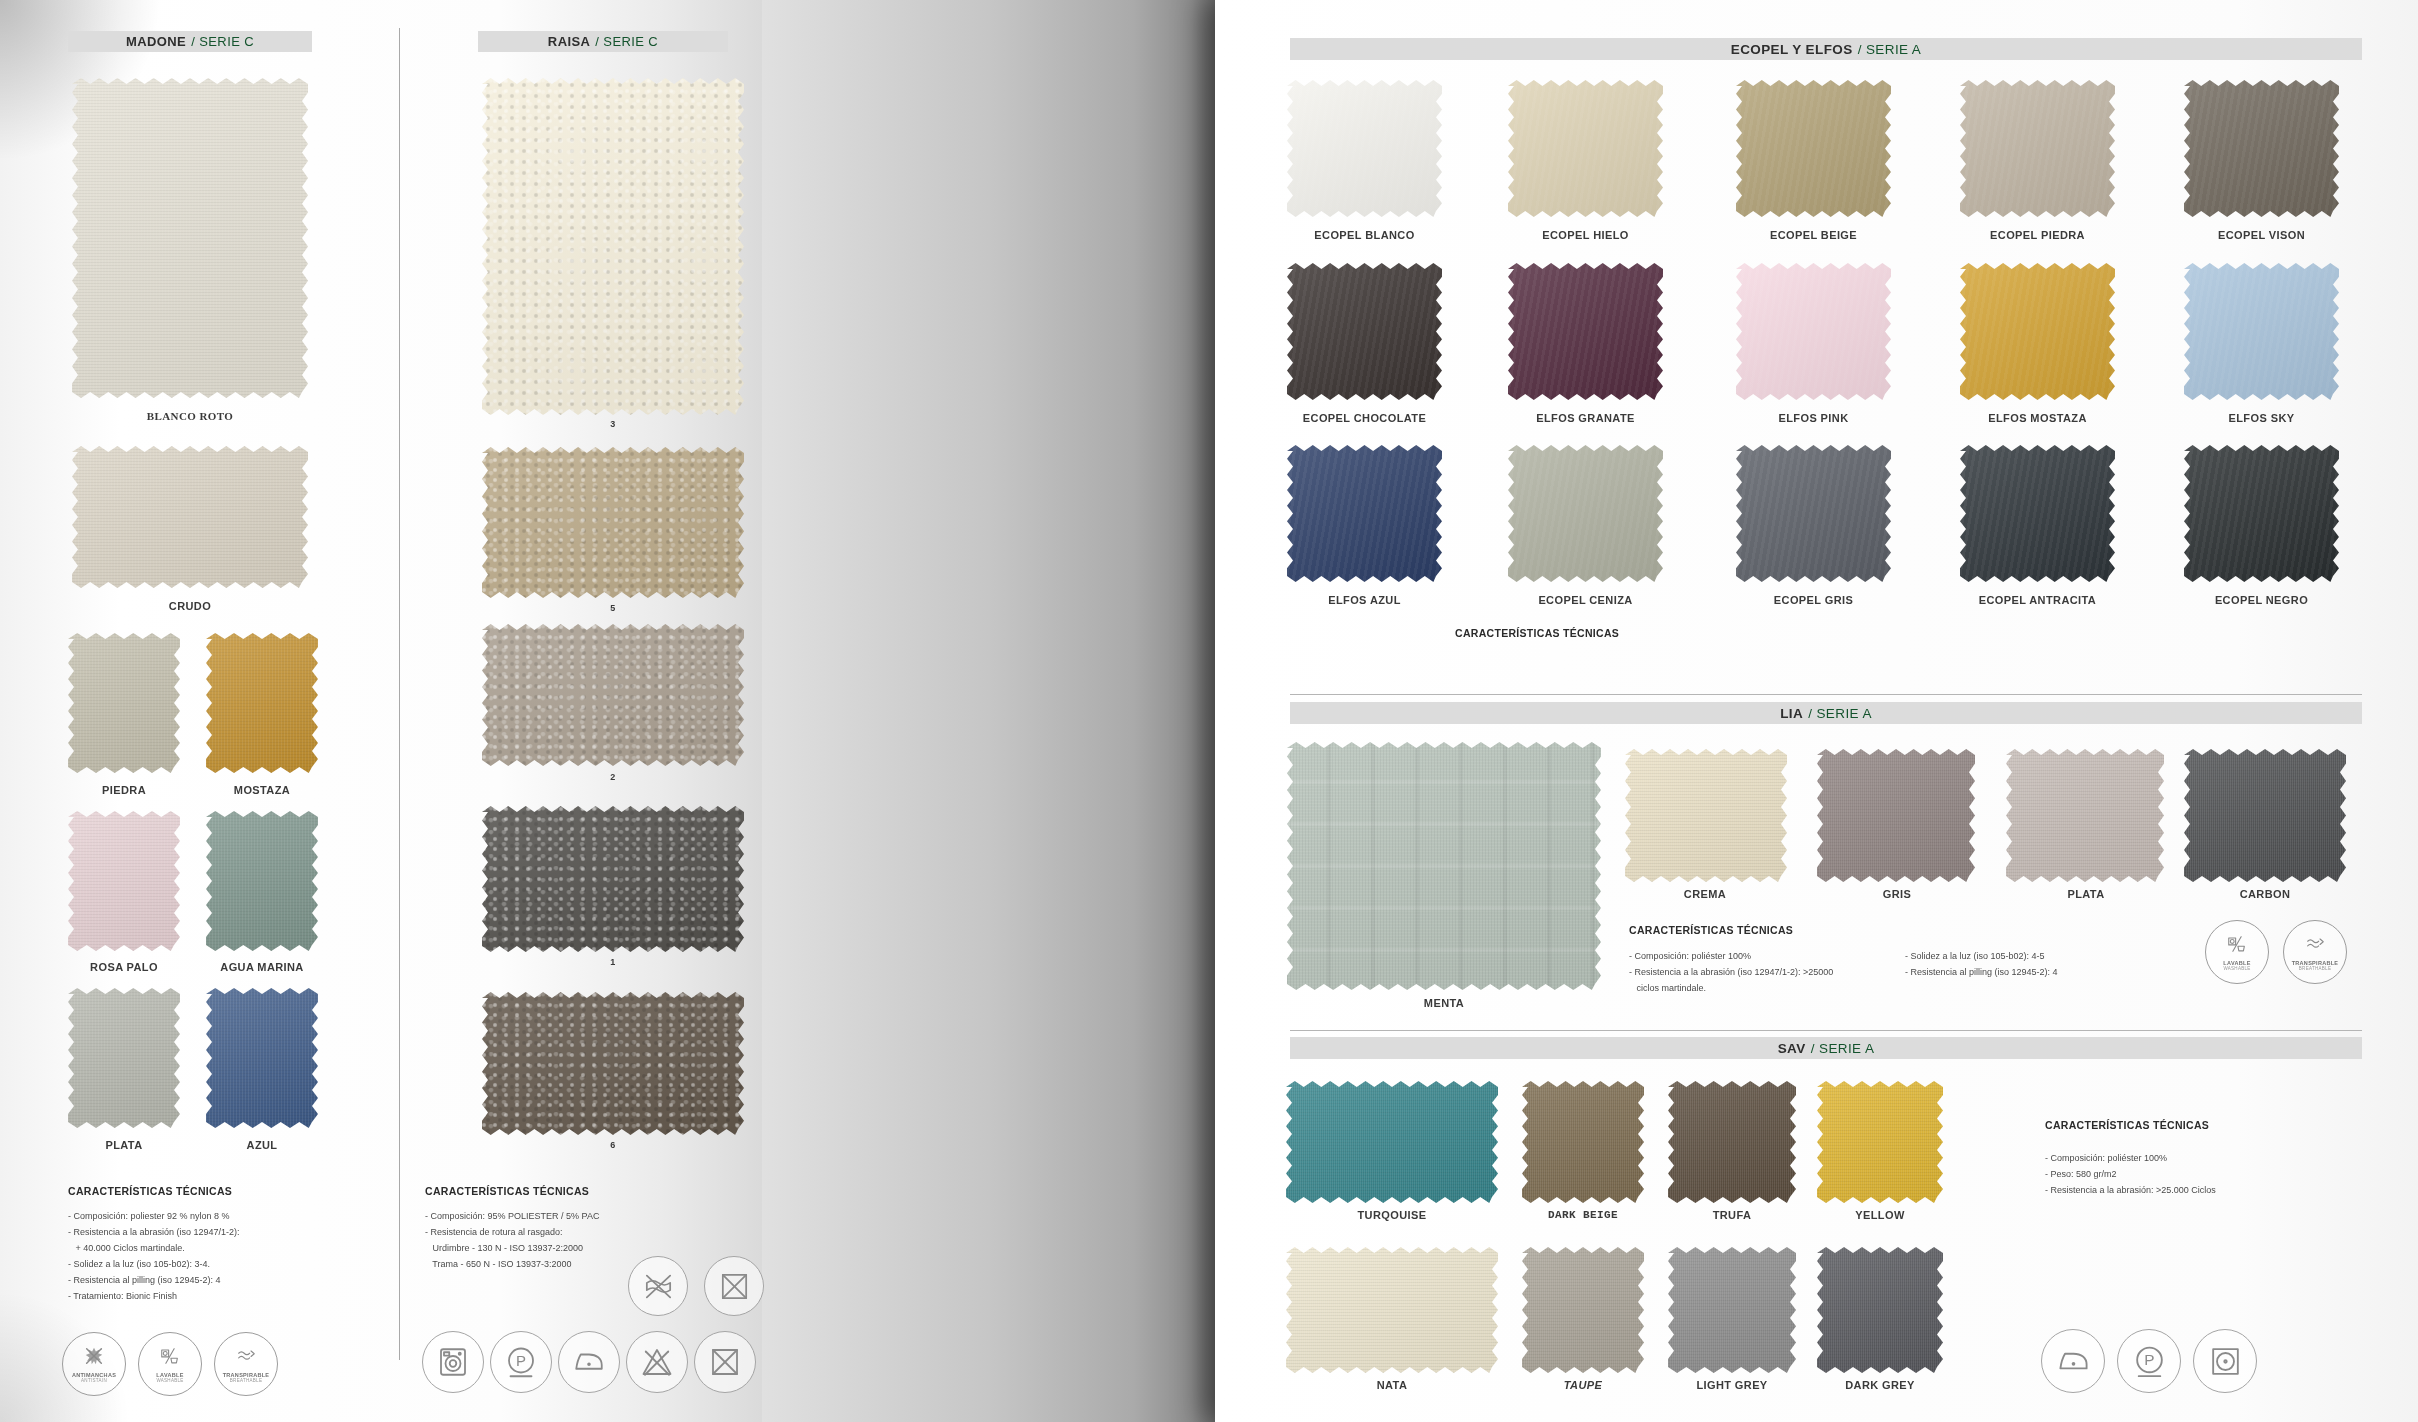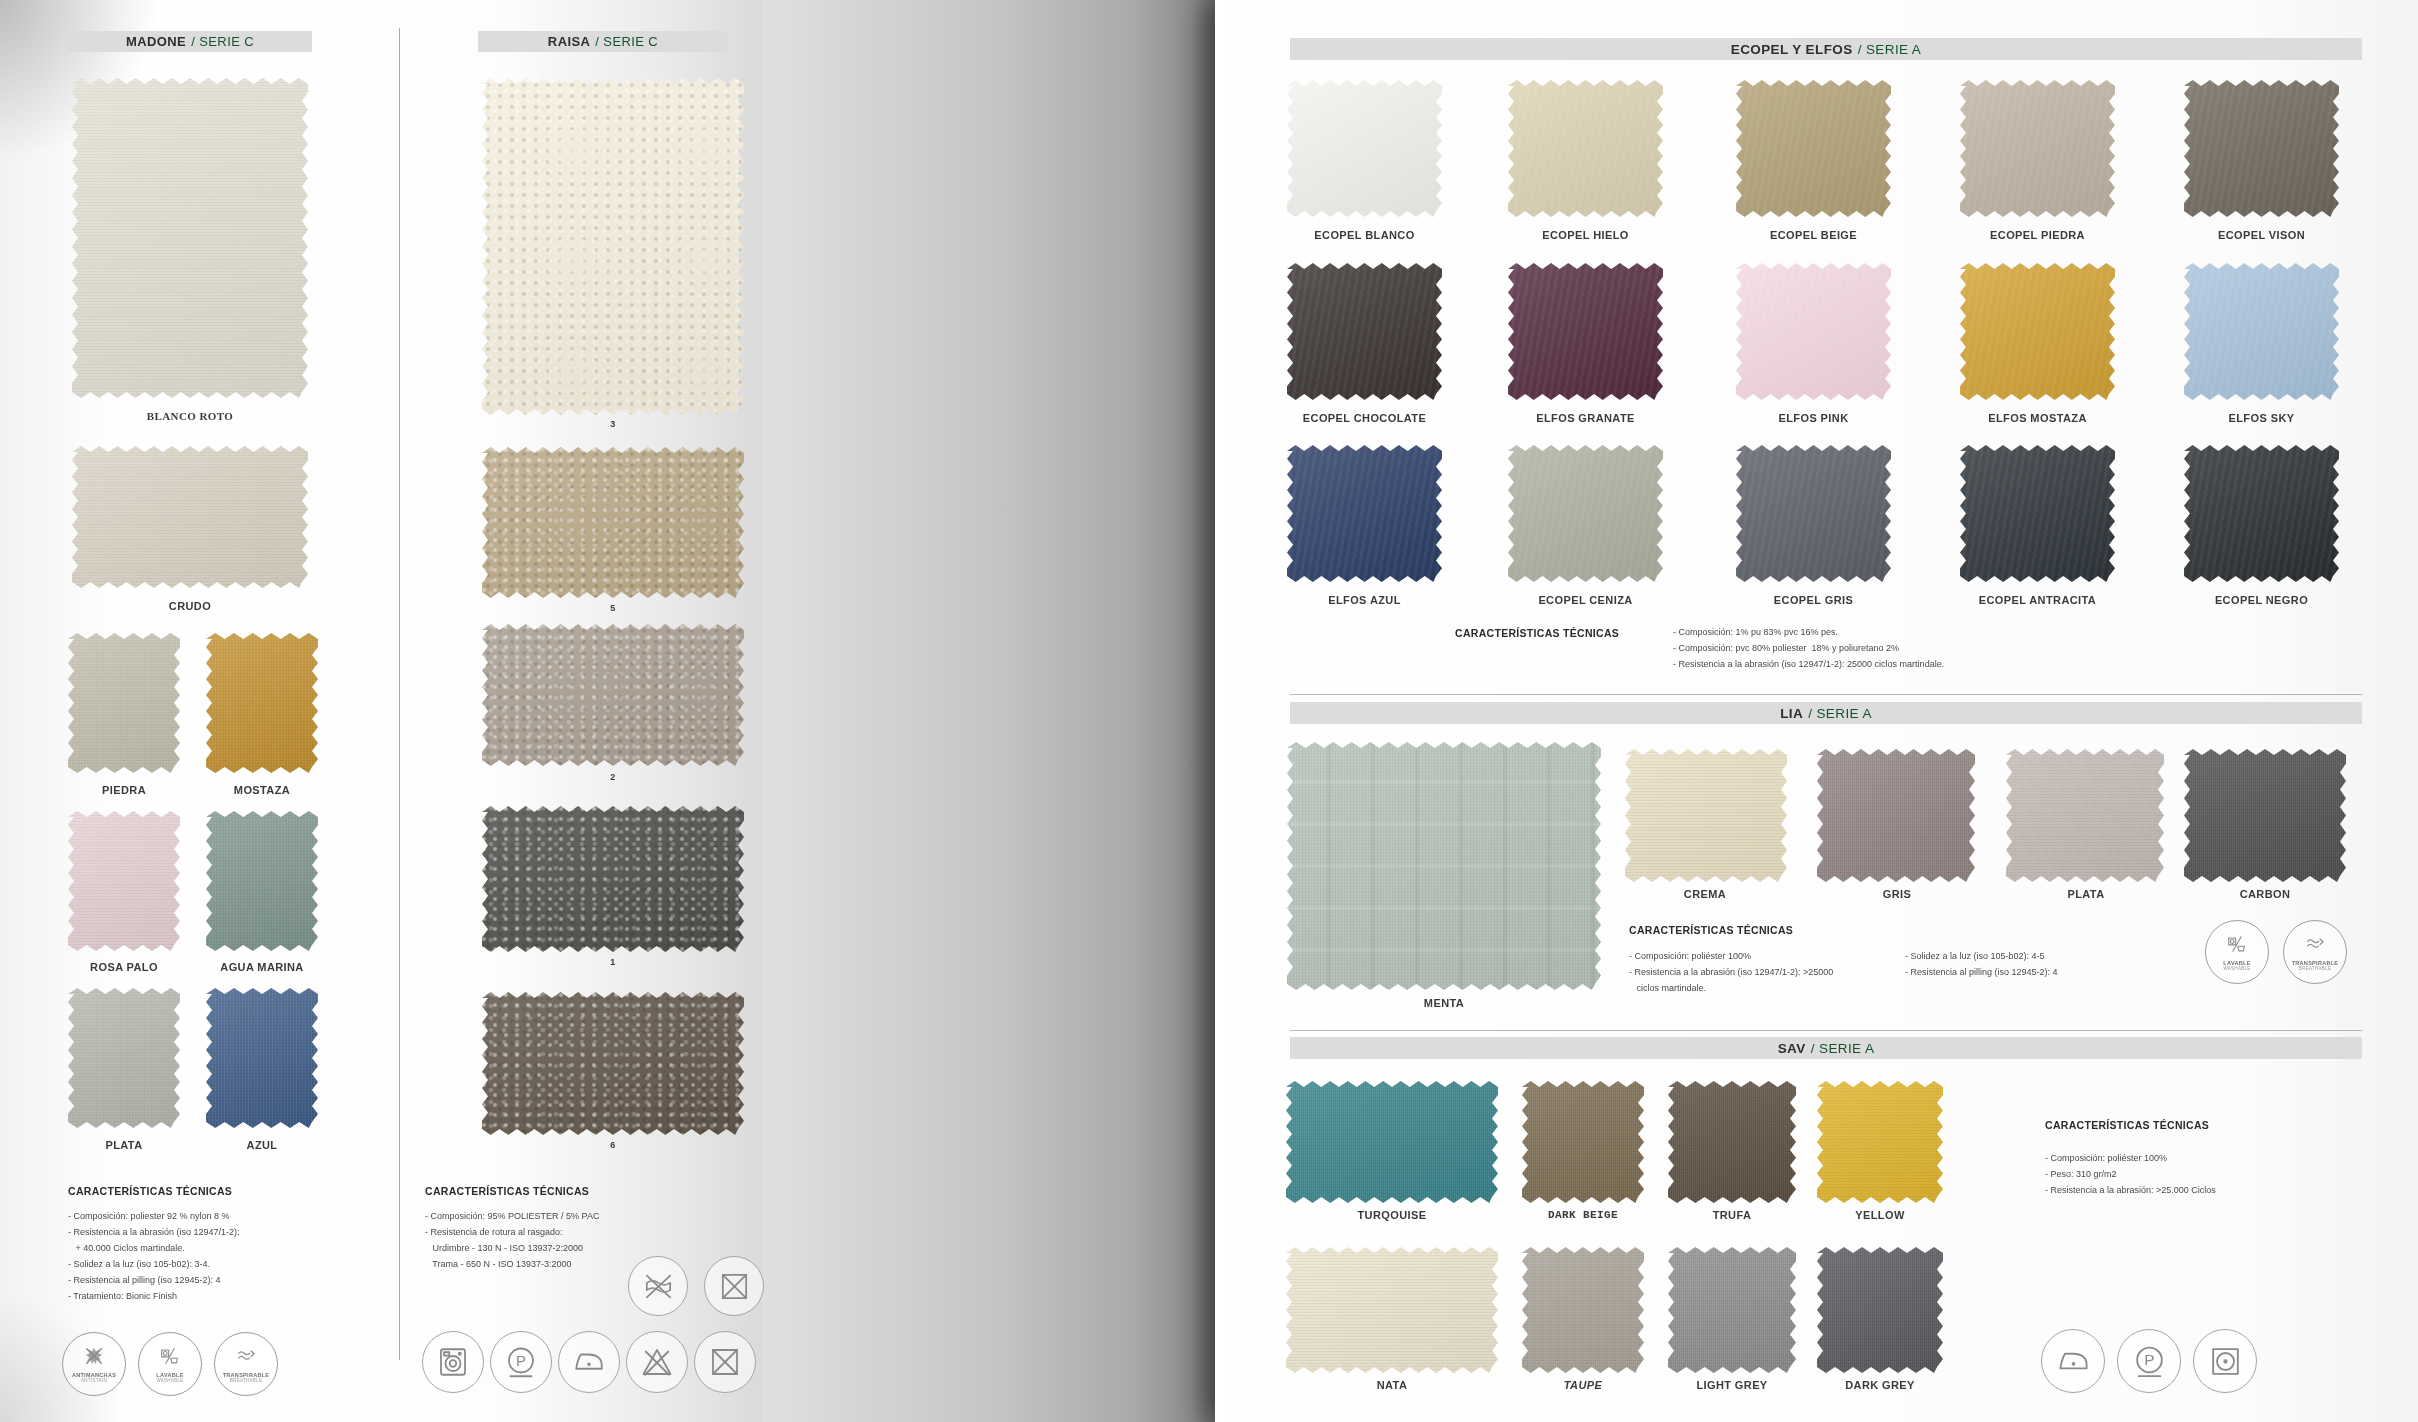--- a/index.html
+++ b/index.html
@@ -254,25 +254,20 @@
     <div class="swatch tex-leather" style="left: 293px; top: 445px; width: 155px; height: 137px; background-color: rgb(174, 176, 160); clip-path: polygon(0px 6px, 8.6px 0px, 17.2px 6px, 25.8px 0px, 34.4px 6px, 43.1px 0px, 51.7px 6px, 60.3px 0px, 68.9px 6px, 77.5px 0px, 86.1px 6px, 94.7px 0px, 103.3px 6px, 111.9px 0px, 120.6px 6px, 129.2px 0px, 137.8px 6px, 146.4px 0px, 155px 6px, 155px 13.8px, 149px 21.6px, 155px 29.4px, 149px 37.3px, 155px 45.1px, 149px 52.9px, 155px 60.7px, 149px 68.5px, 155px 76.3px, 149px 84.1px, 155px 91.9px, 149px 99.8px, 155px 107.6px, 149px 115.4px, 155px 123.2px, 149px 131px, 146.4px 137px, 137.8px 131px, 129.2px 137px, 120.6px 131px, 111.9px 137px, 103.3px 131px, 94.7px 137px, 86.1px 131px, 77.5px 137px, 68.9px 131px, 60.3px 137px, 51.7px 131px, 43.1px 137px, 34.4px 131px, 25.8px 137px, 17.2px 131px, 8.6px 137px, 0px 131px, 0px 123.2px, 6px 115.4px, 0px 107.6px, 6px 99.8px, 0px 91.9px, 6px 84.1px, 0px 76.3px, 6px 68.5px, 0px 60.7px, 6px 52.9px, 0px 45.1px, 6px 37.3px, 0px 29.4px, 6px 21.6px, 0px 13.8px, 6px 6px);"></div>
     <div class="swatch-label" style="left:273px;top:594px;width:195px;">ECOPEL CENIZA</div>
     <div class="swatch tex-leather" style="left: 521px; top: 445px; width: 155px; height: 137px; background-color: rgb(90, 94, 102); clip-path: polygon(0px 6px, 8.6px 0px, 17.2px 6px, 25.8px 0px, 34.4px 6px, 43.1px 0px, 51.7px 6px, 60.3px 0px, 68.9px 6px, 77.5px 0px, 86.1px 6px, 94.7px 0px, 103.3px 6px, 111.9px 0px, 120.6px 6px, 129.2px 0px, 137.8px 6px, 146.4px 0px, 155px 6px, 155px 13.8px, 149px 21.6px, 155px 29.4px, 149px 37.3px, 155px 45.1px, 149px 52.9px, 155px 60.7px, 149px 68.5px, 155px 76.3px, 149px 84.1px, 155px 91.9px, 149px 99.8px, 155px 107.6px, 149px 115.4px, 155px 123.2px, 149px 131px, 146.4px 137px, 137.8px 131px, 129.2px 137px, 120.6px 131px, 111.9px 137px, 103.3px 131px, 94.7px 137px, 86.1px 131px, 77.5px 137px, 68.9px 131px, 60.3px 137px, 51.7px 131px, 43.1px 137px, 34.4px 131px, 25.8px 137px, 17.2px 131px, 8.6px 137px, 0px 131px, 0px 123.2px, 6px 115.4px, 0px 107.6px, 6px 99.8px, 0px 91.9px, 6px 84.1px, 0px 76.3px, 6px 68.5px, 0px 60.7px, 6px 52.9px, 0px 45.1px, 6px 37.3px, 0px 29.4px, 6px 21.6px, 0px 13.8px, 6px 6px);"></div>
     <div class="swatch-label" style="left:501px;top:594px;width:195px;">ECOPEL GRIS</div>
     <div class="swatch tex-leather" style="left: 745px; top: 445px; width: 155px; height: 137px; background-color: rgb(45, 52, 57); clip-path: polygon(0px 6px, 8.6px 0px, 17.2px 6px, 25.8px 0px, 34.4px 6px, 43.1px 0px, 51.7px 6px, 60.3px 0px, 68.9px 6px, 77.5px 0px, 86.1px 6px, 94.7px 0px, 103.3px 6px, 111.9px 0px, 120.6px 6px, 129.2px 0px, 137.8px 6px, 146.4px 0px, 155px 6px, 155px 13.8px, 149px 21.6px, 155px 29.4px, 149px 37.3px, 155px 45.1px, 149px 52.9px, 155px 60.7px, 149px 68.5px, 155px 76.3px, 149px 84.1px, 155px 91.9px, 149px 99.8px, 155px 107.6px, 149px 115.4px, 155px 123.2px, 149px 131px, 146.4px 137px, 137.8px 131px, 129.2px 137px, 120.6px 131px, 111.9px 137px, 103.3px 131px, 94.7px 137px, 86.1px 131px, 77.5px 137px, 68.9px 131px, 60.3px 137px, 51.7px 131px, 43.1px 137px, 34.4px 131px, 25.8px 137px, 17.2px 131px, 8.6px 137px, 0px 131px, 0px 123.2px, 6px 115.4px, 0px 107.6px, 6px 99.8px, 0px 91.9px, 6px 84.1px, 0px 76.3px, 6px 68.5px, 0px 60.7px, 6px 52.9px, 0px 45.1px, 6px 37.3px, 0px 29.4px, 6px 21.6px, 0px 13.8px, 6px 6px);"></div>
     <div class="swatch-label" style="left:725px;top:594px;width:195px;">ECOPEL ANTRACITA</div>
     <div class="swatch tex-leather" style="left: 969px; top: 445px; width: 155px; height: 137px; background-color: rgb(40, 45, 47); clip-path: polygon(0px 6px, 8.6px 0px, 17.2px 6px, 25.8px 0px, 34.4px 6px, 43.1px 0px, 51.7px 6px, 60.3px 0px, 68.9px 6px, 77.5px 0px, 86.1px 6px, 94.7px 0px, 103.3px 6px, 111.9px 0px, 120.6px 6px, 129.2px 0px, 137.8px 6px, 146.4px 0px, 155px 6px, 155px 13.8px, 149px 21.6px, 155px 29.4px, 149px 37.3px, 155px 45.1px, 149px 52.9px, 155px 60.7px, 149px 68.5px, 155px 76.3px, 149px 84.1px, 155px 91.9px, 149px 99.8px, 155px 107.6px, 149px 115.4px, 155px 123.2px, 149px 131px, 146.4px 137px, 137.8px 131px, 129.2px 137px, 120.6px 131px, 111.9px 137px, 103.3px 131px, 94.7px 137px, 86.1px 131px, 77.5px 137px, 68.9px 131px, 60.3px 137px, 51.7px 131px, 43.1px 137px, 34.4px 131px, 25.8px 137px, 17.2px 131px, 8.6px 137px, 0px 131px, 0px 123.2px, 6px 115.4px, 0px 107.6px, 6px 99.8px, 0px 91.9px, 6px 84.1px, 0px 76.3px, 6px 68.5px, 0px 60.7px, 6px 52.9px, 0px 45.1px, 6px 37.3px, 0px 29.4px, 6px 21.6px, 0px 13.8px, 6px 6px);"></div>
     <div class="swatch-label" style="left:949px;top:594px;width:195px;">ECOPEL NEGRO</div>
 
     <div class="tech-title" style="left:240px;top:627px;">CARACTERÍSTICAS TÉCNICAS</div>
-    <div class="tech-block" style="left:458px;top:624px;width:560px;">
-        <div class="tech-line">- Composición: 1% pu 83% pvc 16% pes.</div>
-        <div class="tech-line">- Composición: pvc 80% poliester  18% y poliuretano 2%</div>
-        <div class="tech-line">- Resistencia a la abrasión (iso 12947/1-2): 25000 ciclos martindale.</div>
-      </div>
 
     <div class="divider" style="left:75px;top:694px;width:1072px;"></div>
 
     <div class="header-bar big" style="left:75px;top:702px;width:1072px;">
       <span class="hb-bold">LIA</span>
       <span class="hb-light">/ SERIE A</span>
     </div>
 
     <div class="swatch tex-plaid" style="left: 72px; top: 742px; width: 314px; height: 248px; background-color: rgb(182, 194, 185); clip-path: polygon(0px 6px, 9.2px 0px, 18.5px 6px, 27.7px 0px, 36.9px 6px, 46.2px 0px, 55.4px 6px, 64.6px 0px, 73.9px 6px, 83.1px 0px, 92.4px 6px, 101.6px 0px, 110.8px 6px, 120.1px 0px, 129.3px 6px, 138.5px 0px, 147.8px 6px, 157px 0px, 166.2px 6px, 175.5px 0px, 184.7px 6px, 193.9px 0px, 203.2px 6px, 212.4px 0px, 221.6px 6px, 230.9px 0px, 240.1px 6px, 249.4px 0px, 258.6px 6px, 267.8px 0px, 277.1px 6px, 286.3px 0px, 295.5px 6px, 304.8px 0px, 314px 6px, 314px 14.4px, 308px 22.9px, 314px 31.3px, 308px 39.7px, 314px 48.1px, 308px 56.6px, 314px 65px, 308px 73.4px, 314px 81.9px, 308px 90.3px, 314px 98.7px, 308px 107.1px, 314px 115.6px, 308px 124px, 314px 132.4px, 308px 140.9px, 314px 149.3px, 308px 157.7px, 314px 166.1px, 308px 174.6px, 314px 183px, 308px 191.4px, 314px 199.9px, 308px 208.3px, 314px 216.7px, 308px 225.1px, 314px 233.6px, 308px 242px, 304.8px 248px, 295.5px 242px, 286.3px 248px, 277.1px 242px, 267.8px 248px, 258.6px 242px, 249.4px 248px, 240.1px 242px, 230.9px 248px, 221.6px 242px, 212.4px 248px, 203.2px 242px, 193.9px 248px, 184.7px 242px, 175.5px 248px, 166.2px 242px, 157px 248px, 147.8px 242px, 138.5px 248px, 129.3px 242px, 120.1px 248px, 110.8px 242px, 101.6px 248px, 92.4px 242px, 83.1px 248px, 73.9px 242px, 64.6px 248px, 55.4px 242px, 46.2px 248px, 36.9px 242px, 27.7px 248px, 18.5px 242px, 9.2px 248px, 0px 242px, 0px 233.6px, 6px 225.1px, 0px 216.7px, 6px 208.3px, 0px 199.9px, 6px 191.4px, 0px 183px, 6px 174.6px, 0px 166.1px, 6px 157.7px, 0px 149.3px, 6px 140.9px, 0px 132.4px, 6px 124px, 0px 115.6px, 6px 107.1px, 0px 98.7px, 6px 90.3px, 0px 81.9px, 6px 73.4px, 0px 65px, 6px 56.6px, 0px 48.1px, 6px 39.7px, 0px 31.3px, 6px 22.9px, 0px 14.4px, 6px 6px);"></div>
     <div class="swatch-label" style="left:72px;top:997px;width:314px;">MENTA</div>
@@ -339,21 +334,21 @@
     <div class="swatch tex-linen" style="left: 307px; top: 1247px; width: 122px; height: 126px; background-color: rgb(167, 161, 149); clip-path: polygon(0px 6px, 8.7px 0px, 17.4px 6px, 26.1px 0px, 34.9px 6px, 43.6px 0px, 52.3px 6px, 61px 0px, 69.7px 6px, 78.4px 0px, 87.1px 6px, 95.9px 0px, 104.6px 6px, 113.3px 0px, 122px 6px, 122px 14.1px, 116px 22.3px, 122px 30.4px, 116px 38.6px, 122px 46.7px, 116px 54.9px, 122px 63px, 116px 71.1px, 122px 79.3px, 116px 87.4px, 122px 95.6px, 116px 103.7px, 122px 111.9px, 116px 120px, 113.3px 126px, 104.6px 120px, 95.9px 126px, 87.1px 120px, 78.4px 126px, 69.7px 120px, 61px 126px, 52.3px 120px, 43.6px 126px, 34.9px 120px, 26.1px 126px, 17.4px 120px, 8.7px 126px, 0px 120px, 0px 111.9px, 6px 103.7px, 0px 95.6px, 6px 87.4px, 0px 79.3px, 6px 71.1px, 0px 63px, 6px 54.9px, 0px 46.7px, 6px 38.6px, 0px 30.4px, 6px 22.3px, 0px 14.1px, 6px 6px);"></div>
     <div class="swatch-label" style="left:287px;top:1379px;width:162px;font-style:italic;">TAUPE</div>
     <div class="swatch tex-linen" style="left: 453px; top: 1247px; width: 128px; height: 126px; background-color: rgb(139, 139, 139); clip-path: polygon(0px 6px, 9.1px 0px, 18.3px 6px, 27.4px 0px, 36.6px 6px, 45.7px 0px, 54.9px 6px, 64px 0px, 73.1px 6px, 82.3px 0px, 91.4px 6px, 100.6px 0px, 109.7px 6px, 118.9px 0px, 128px 6px, 128px 14.1px, 122px 22.3px, 128px 30.4px, 122px 38.6px, 128px 46.7px, 122px 54.9px, 128px 63px, 122px 71.1px, 128px 79.3px, 122px 87.4px, 128px 95.6px, 122px 103.7px, 128px 111.9px, 122px 120px, 118.9px 126px, 109.7px 120px, 100.6px 126px, 91.4px 120px, 82.3px 126px, 73.1px 120px, 64px 126px, 54.9px 120px, 45.7px 126px, 36.6px 120px, 27.4px 126px, 18.3px 120px, 9.1px 126px, 0px 120px, 0px 111.9px, 6px 103.7px, 0px 95.6px, 6px 87.4px, 0px 79.3px, 6px 71.1px, 0px 63px, 6px 54.9px, 0px 46.7px, 6px 38.6px, 0px 30.4px, 6px 22.3px, 0px 14.1px, 6px 6px);"></div>
     <div class="swatch-label" style="left:433px;top:1379px;width:168px;">LIGHT GREY</div>
     <div class="swatch tex-linen" style="left: 602px; top: 1247px; width: 126px; height: 126px; background-color: rgb(85, 86, 91); clip-path: polygon(0px 6px, 9px 0px, 18px 6px, 27px 0px, 36px 6px, 45px 0px, 54px 6px, 63px 0px, 72px 6px, 81px 0px, 90px 6px, 99px 0px, 108px 6px, 117px 0px, 126px 6px, 126px 14.1px, 120px 22.3px, 126px 30.4px, 120px 38.6px, 126px 46.7px, 120px 54.9px, 126px 63px, 120px 71.1px, 126px 79.3px, 120px 87.4px, 126px 95.6px, 120px 103.7px, 126px 111.9px, 120px 120px, 117px 126px, 108px 120px, 99px 126px, 90px 120px, 81px 126px, 72px 120px, 63px 126px, 54px 120px, 45px 126px, 36px 120px, 27px 126px, 18px 120px, 9px 126px, 0px 120px, 0px 111.9px, 6px 103.7px, 0px 95.6px, 6px 87.4px, 0px 79.3px, 6px 71.1px, 0px 63px, 6px 54.9px, 0px 46.7px, 6px 38.6px, 0px 30.4px, 6px 22.3px, 0px 14.1px, 6px 6px);"></div>
     <div class="swatch-label" style="left:582px;top:1379px;width:166px;">DARK GREY</div>
 
     <div class="tech-title" style="left:830px;top:1119px;">CARACTERÍSTICAS TÉCNICAS</div>
     <div class="tech-block" style="left:830px;top:1150px;width:330px;">
         <div class="tech-line">- Composición: poliéster 100%</div>
-        <div class="tech-line">- Peso: 310 gr/m2</div>
+        <div class="tech-line">- Peso: 580 gr/m2</div>
         <div class="tech-line">- Resistencia a la abrasión: &gt;25.000 Ciclos</div>
       </div>
     <div class="care-row" style="left:826px;top:1329px;gap:12px;">
         <div class="care-circle" style="width: 64px; height: 64px;">
           <svg viewBox="0 0 24 24" width="37" height="37" fill="none" stroke="#8a8a8a" stroke-width="1.2" stroke-linecap="round" stroke-linejoin="round">
             <path d="M3.5 16.5 h17 v-2.5 c0-4.5-3.5-7-8.5-7 h-5.5 c-1.5 2.5-2.5 5.5-3 9.5 z"></path>
             <circle cx="12" cy="13.5" r="0.6"></circle>
           </svg>
         </div>
         <div class="care-circle" style="width: 64px; height: 64px;">

